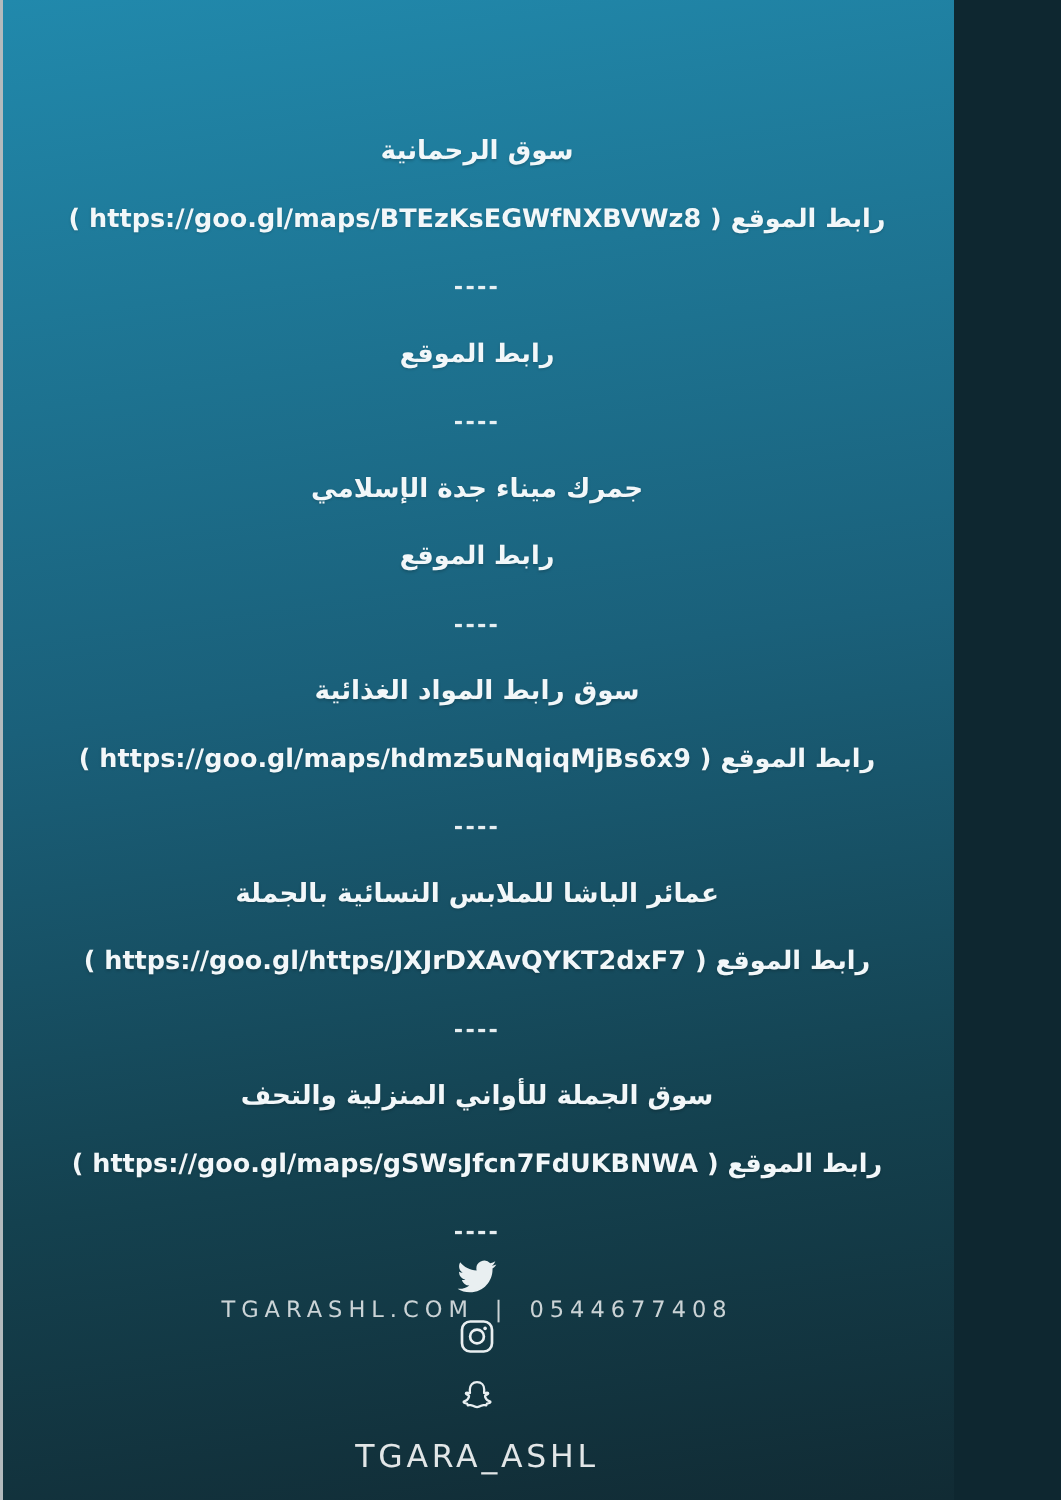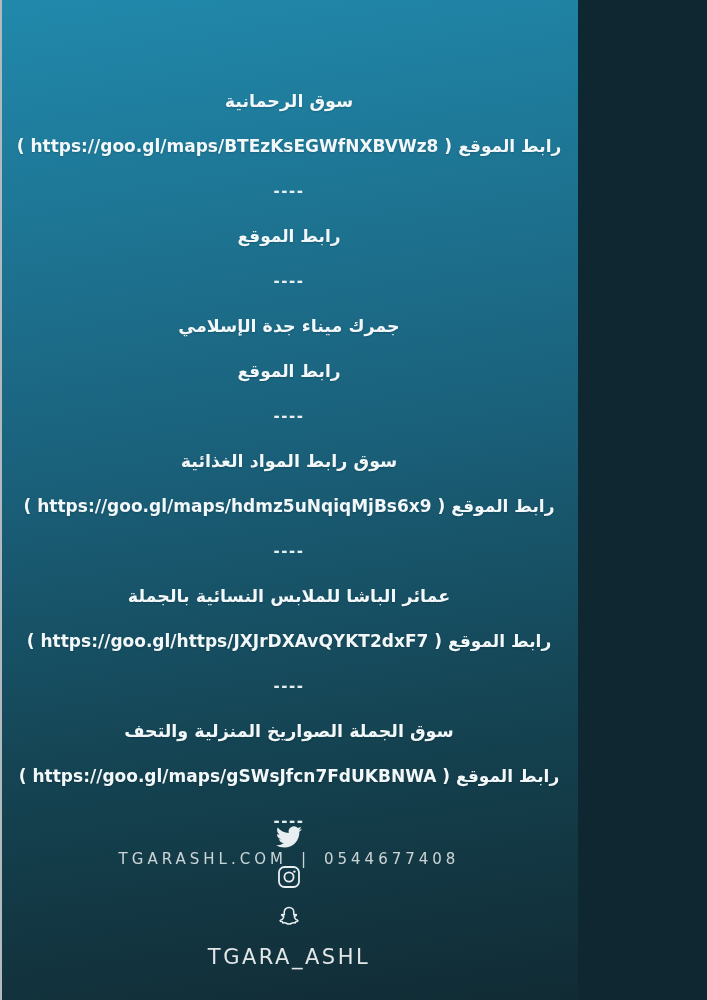--- a/index.html
+++ b/index.html
@@ -3,21 +3,21 @@
 <meta charset="utf-8">
 <style>
   html, body { margin: 0; padding: 0; }
   body {
     width: 707px; height: 1000px;
     font-family: "DejaVu Sans", sans-serif;
     background: #0e2730;
   }
   .poster {
     position: relative;
-    width: 578px; height: 1000px;
+    width: 636px; height: 1000px;
     overflow: hidden;
     background: linear-gradient(172deg, #2189ac 0%, #1a607a 45%, #14414f 75%, #112b34 100%);
     box-sizing: border-box;
   }
   .edge-strip {
     position: absolute; left: 0; top: 0;
     width: 2px; height: 100%;
     background: #b3babd;
   }
   .content {
@@ -46,21 +46,21 @@
   }
   .link-line .map-link { margin-right: 6px; }
   .separator {
     font-size: 15px;
     font-weight: bold;
     letter-spacing: 1.5px;
     opacity: 0.95;
   }
   .footer {
     direction: ltr;
-    margin-top: 2px;
+    margin-top: 16px;
   }
   .contact-line {
     display: flex;
     align-items: center;
     justify-content: center;
     gap: 14px;
     height: 28px;
     font-size: 15px;
     letter-spacing: 4px;
     color: rgba(255,255,255,0.78);
@@ -127,21 +127,21 @@
     <section>
       <div class="line location-title">عمائر الباشا للملابس النسائية بالجملة</div>
       <div class="line link-line">
         <span>رابط الموقع</span>
         <span class="map-link">( https://goo.gl/https/JXJrDXAvQYKT2dxF7 )</span>
       </div>
       <div class="line separator">----</div>
     </section>
 
     <section>
-      <div class="line location-title">سوق الجملة الصواريخ المنزلية والتحف</div>
+      <div class="line location-title">سوق الجملة للأواني المنزلية والتحف</div>
       <div class="line link-line">
         <span>رابط الموقع</span>
         <span class="map-link">( https://goo.gl/maps/gSWsJfcn7FdUKBNWA )</span>
       </div>
       <div class="line separator">----</div>
     </section>
 
     <div class="footer">
       <div class="contact-line">
         <span>TGARASHL.COM</span>

